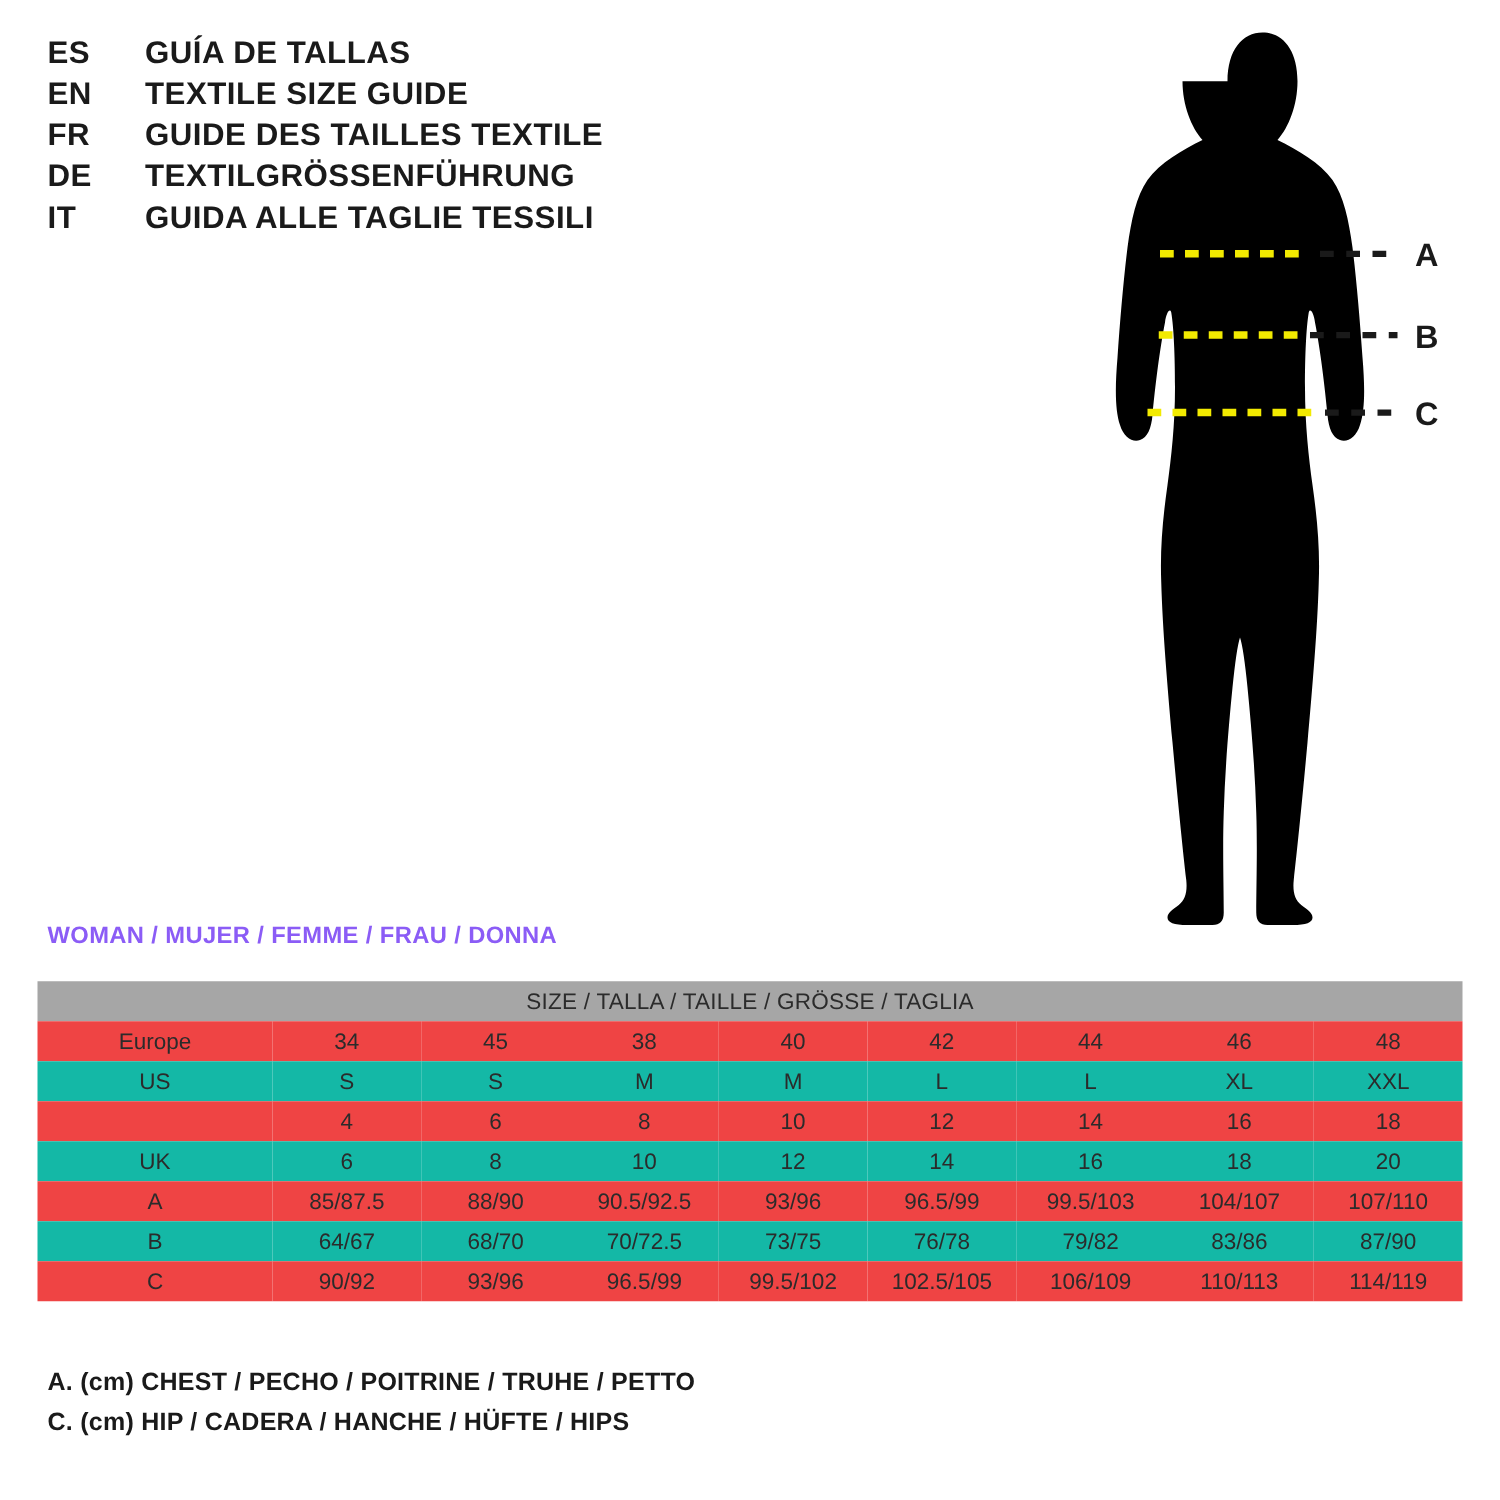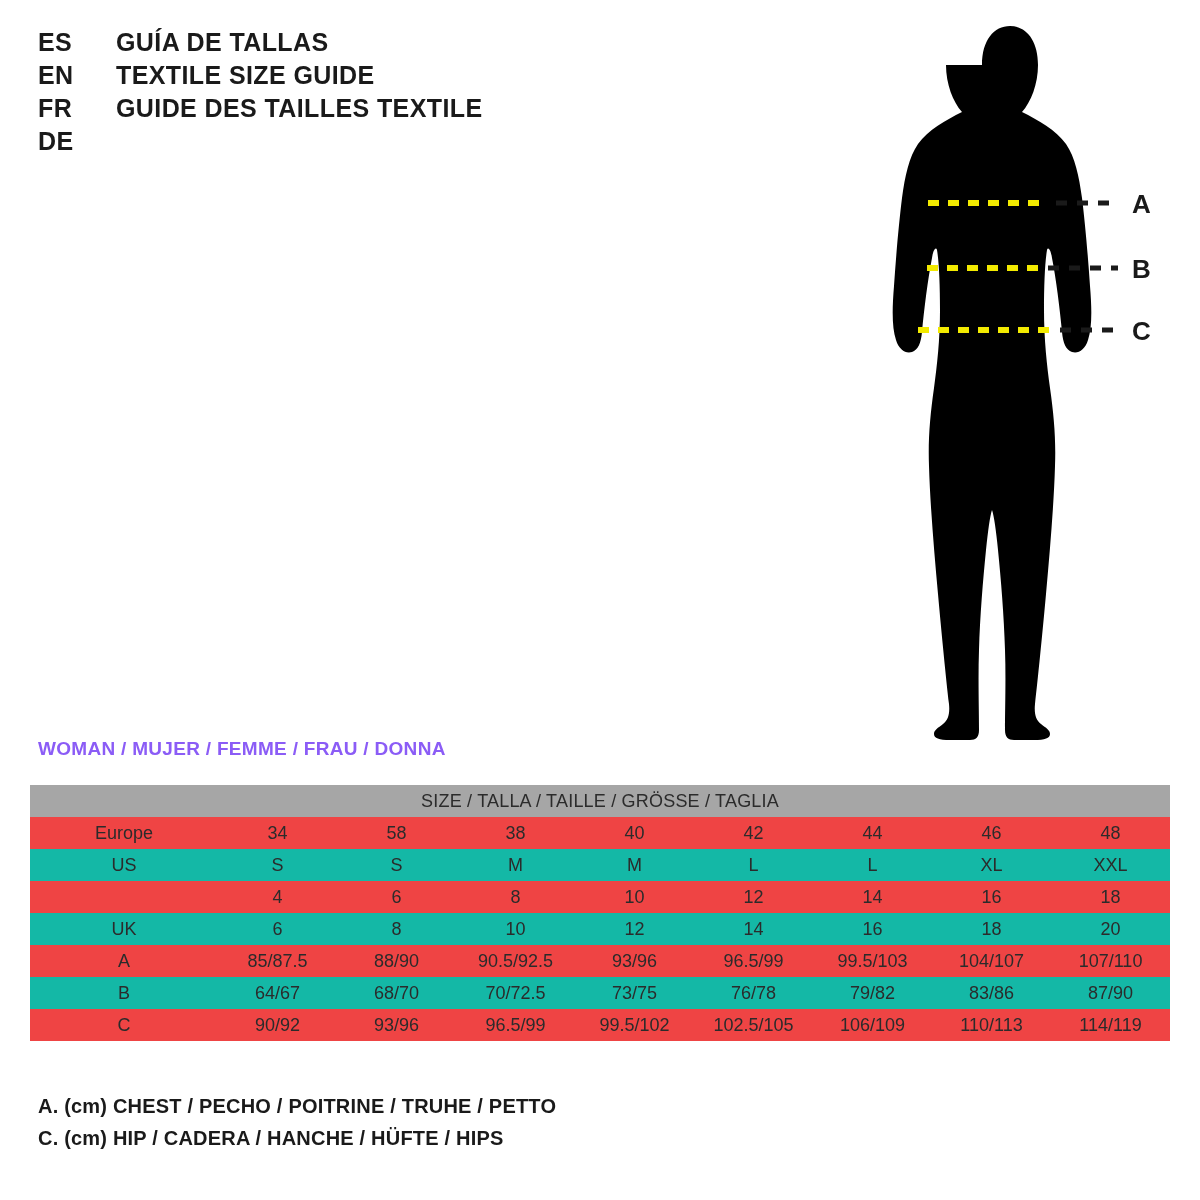--- a/index.html
+++ b/index.html
@@ -140,20 +140,25 @@
   <div class="lang-row">
     <span class="lang-code">EN</span>
     <span class="lang-text">TEXTILE SIZE GUIDE</span>
   </div>
   <div class="lang-row">
     <span class="lang-code">FR</span>
     <span class="lang-text">GUIDE DES TAILLES TEXTILE</span>
   </div>
   <div class="lang-row">
     <span class="lang-code">DE</span>
+    <span class="lang-text">TEXTILGRÖSSENFÜHRUNG</span>
+  </div>
+  <div class="lang-row">
+    <span class="lang-code">IT</span>
+    <span class="lang-text">GUIDA ALLE TAGLIE TESSILI</span>
   </div>
 </div>
 
 <div id="figure-area">
   <svg id="figure-svg" width="330" height="740" viewBox="0 0 330 740" xmlns="http://www.w3.org/2000/svg">
 
     <g>
       <path fill="#000000" d="
         M140,55
         C140,30 152,16 168,16
@@ -242,21 +247,21 @@
     </colgroup>
     <thead>
       <tr class="hdr-row">
         <th class="hdr-label" colspan="9">SIZE / TALLA / TAILLE / GRÖSSE / TAGLIA</th>
       </tr>
     </thead>
     <tbody>
       <tr class="band-light">
         <td class="rowlabel">Europe</td>
         <td>34</td>
-        <td>58</td>
+        <td>45</td>
         <td>38</td>
         <td>40</td>
         <td>42</td>
         <td>44</td>
         <td>46</td>
         <td>48</td>
       </tr>
       <tr class="band-dark">
         <td class="rowlabel">US</td>
         <td>S</td>

